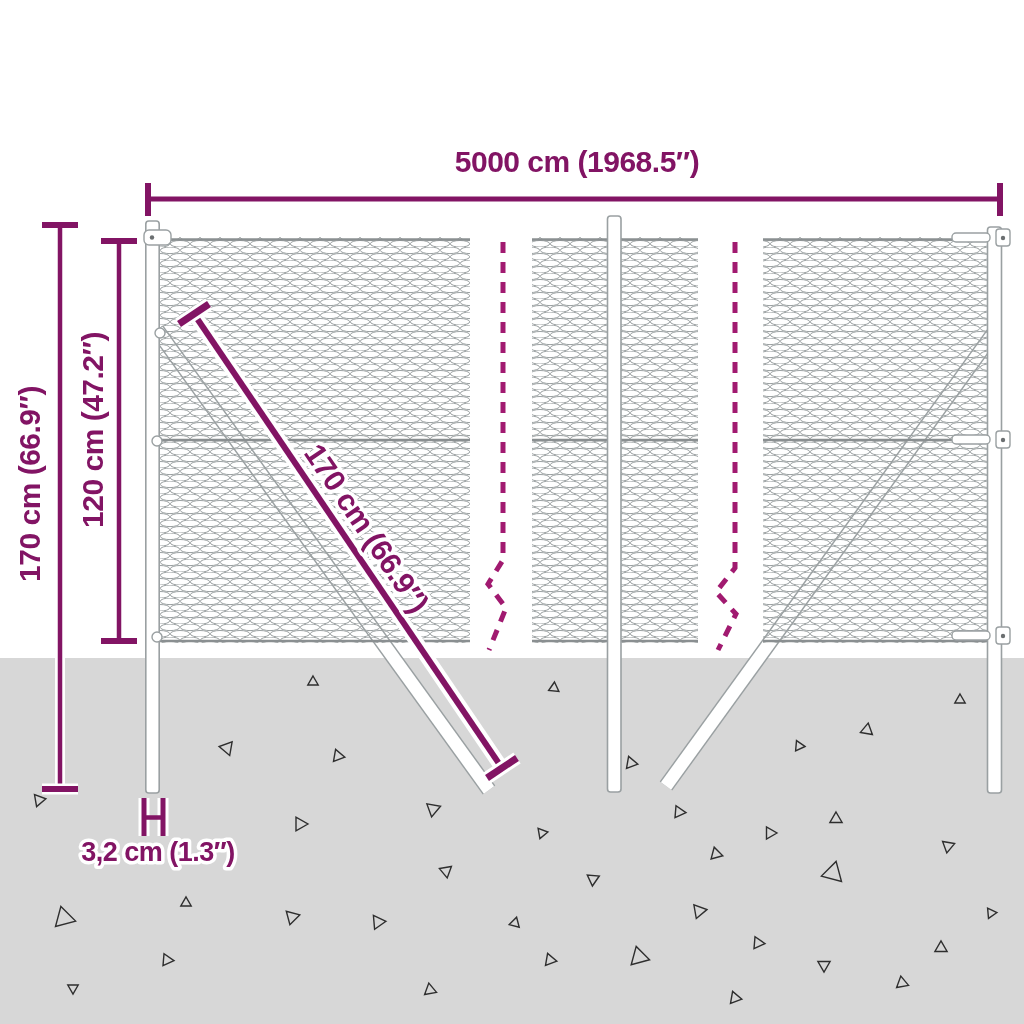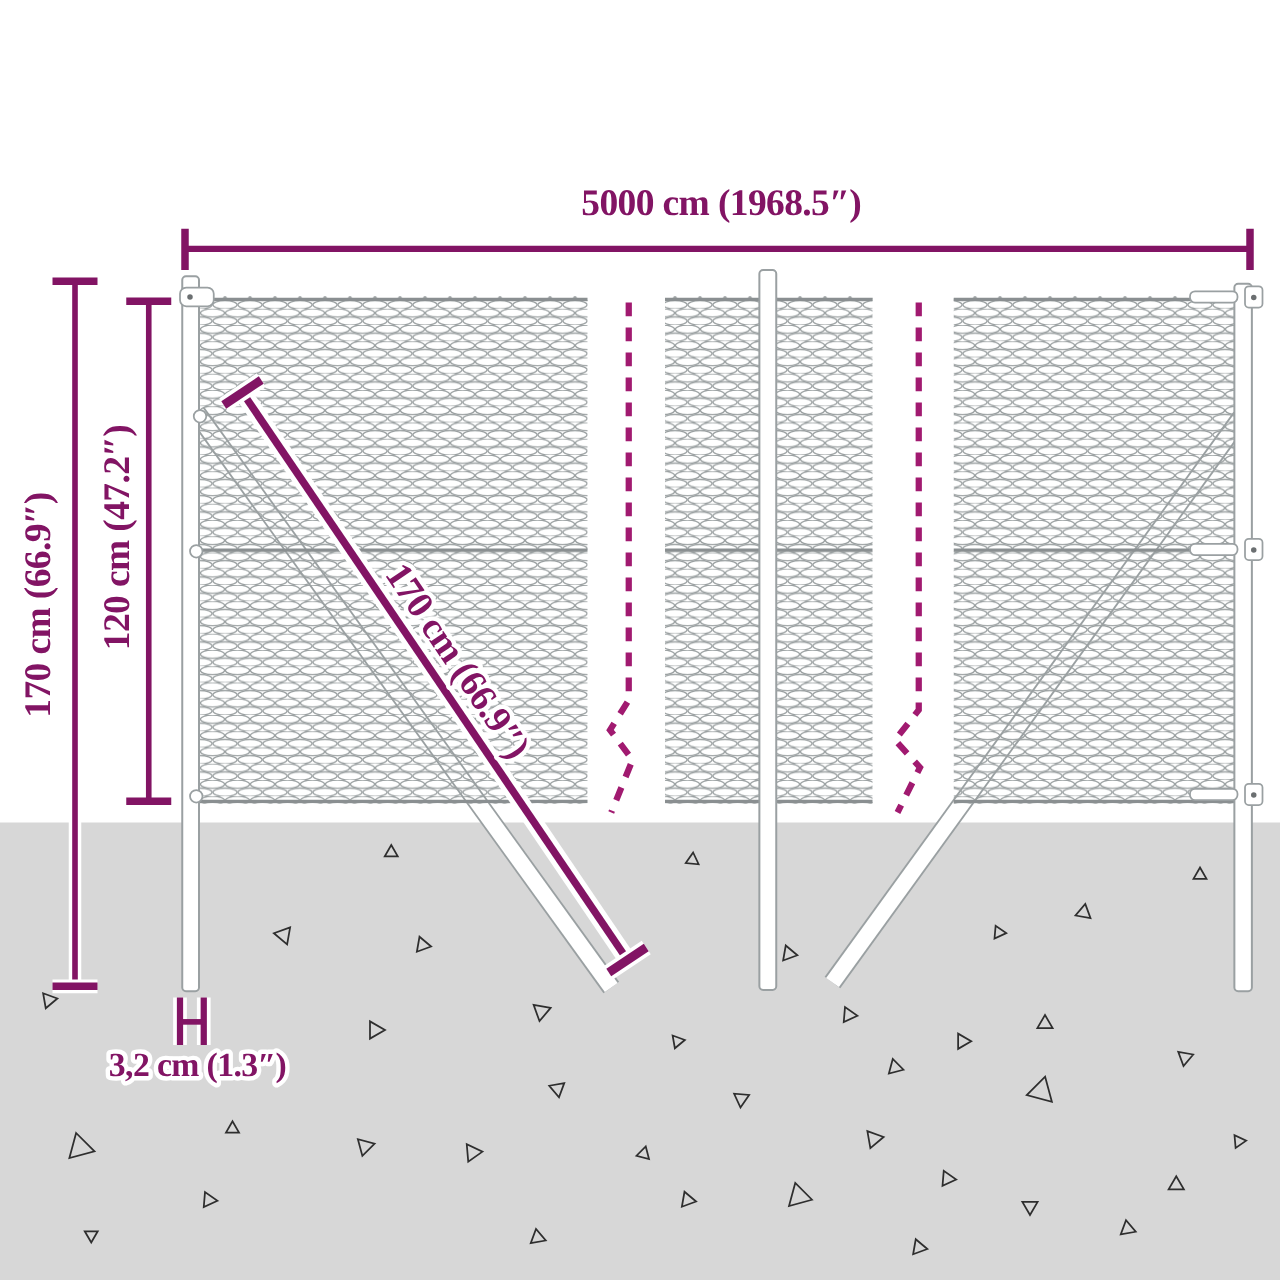--- a/index.html
+++ b/index.html
@@ -1,16 +1,16 @@
 <!DOCTYPE html>
 <html style="--accent: #821464; --dash: #a11a70; --ground: #d7d7d7; --mesh: #9aa0a1; --rail: #8a8f91; --outline: #9aa0a2; --triangle: #2e2e2e;"><head>
 <meta charset="utf-8">
 <style>
   html,body{margin:0;padding:0;background:#ffffff;}
-  .stage{width:952px;height:1024px;position:relative;font-family:Liberation Serif, serif;}
+  .stage{width:952px;height:1024px;position:relative;font-family:Liberation Sans, sans-serif;}
   svg{display:block;}
 
   .ground{fill:var(--ground);}
   .tri{fill:none;stroke:var(--triangle);stroke-width:1.4px;stroke-linejoin:miter;}
 
   .meshcell{stroke:var(--mesh);stroke-width:1px;fill:none;}
   .meshrect{fill:url(#chainlink);}
   .rail{stroke:var(--rail);stroke-width:2.6px;}
   .post{fill:#ffffff;stroke:var(--outline);stroke-width:1.6px;}
   .fitting{fill:#ffffff;stroke:var(--outline);stroke-width:1.4px;}

